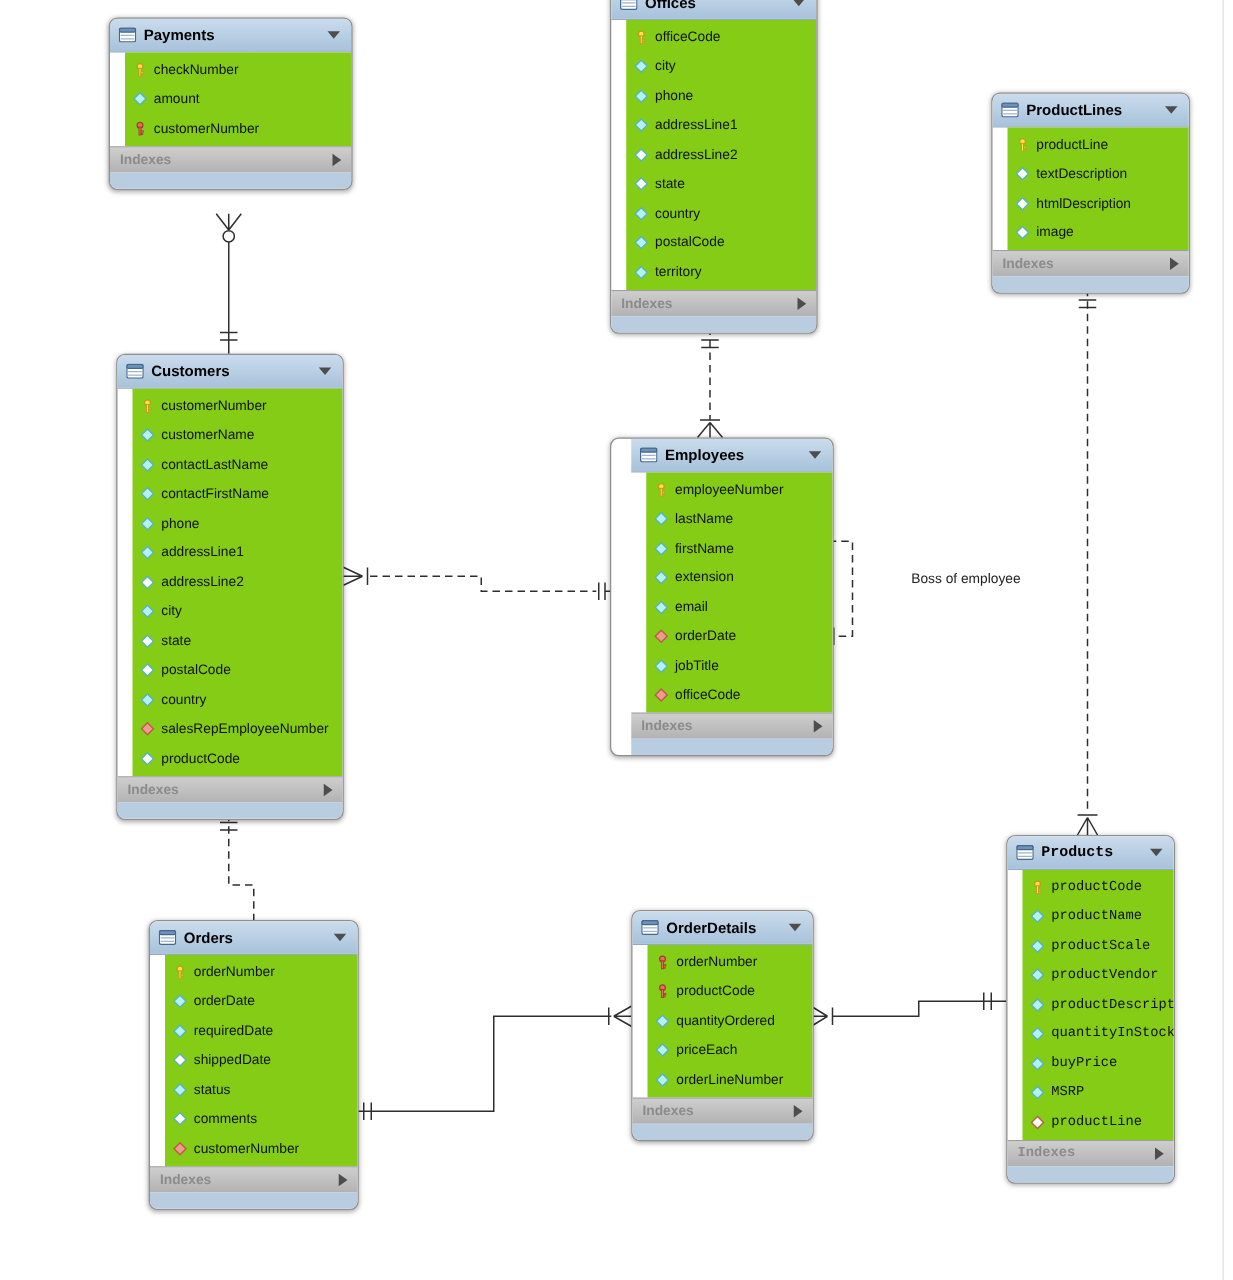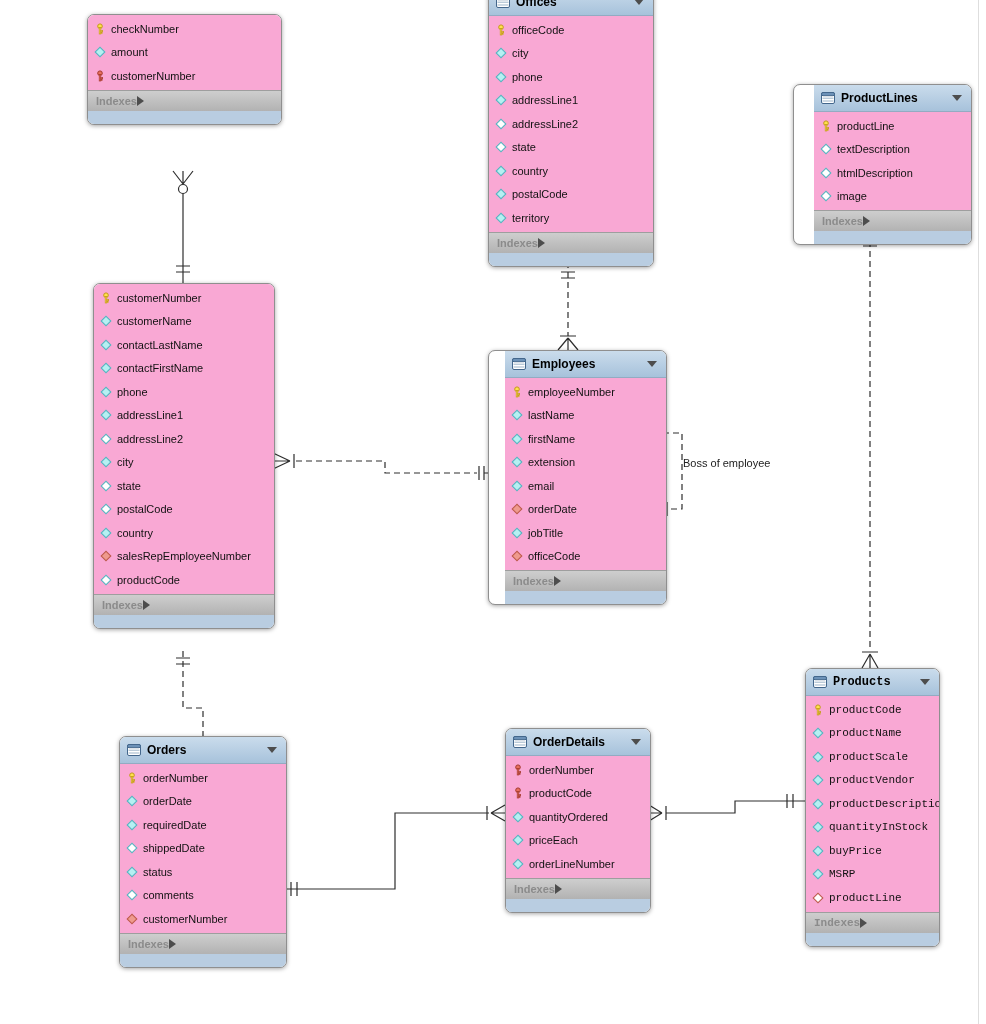--- a/index.html
+++ b/index.html
@@ -10,26 +10,26 @@
   #rels .dash{stroke-dasharray:6,4;}
   #rels circle{fill:#fff;stroke:#2e2e2e;stroke-width:1.2;}
 
   .table{position:absolute;z-index:2;background:#fff;border:1px solid #8f8f8f;border-radius:7px;
     box-shadow:0 1px 4px rgba(0,0,0,.35);overflow:hidden;}
   .thead{height:26px;display:flex;align-items:center;gap:6px;padding:0 7px;
     background:linear-gradient(#cadcec,#a7c2db);border-bottom:1px solid #93abc2;}
   .ttitle{font-size:12px;font-weight:bold;color:#000;flex:1;white-space:nowrap;}
   .collapse-arrow{width:0;height:0;border-left:5px solid transparent;border-right:5px solid transparent;
     border-top:6px solid #4d4d4d;margin-right:2px;}
-  .rows{padding:2px 0;background:#f9a8d4;}
+  .rows{padding:2px 0;background:#84cc16;margin-left:12px;}
   .field-row{height:23.5px;display:flex;align-items:center;gap:5px;padding:0 6px;white-space:nowrap;}
   .flabel{font-size:11px;color:#111;}
   .ficon{width:12px;height:12px;display:inline-flex;flex:0 0 12px;}
   .ficon svg{width:12px;height:12px;}
-  .indexes{height:20px;display:flex;align-items:center;justify-content:flex-start;padding:0 8px;
+  .indexes{height:20px;display:flex;align-items:center;justify-content:space-between;padding:0 8px;
     background:linear-gradient(#cecece,#b2b2b2);border-top:1px solid #9e9e9e;}
   .indexes .ilabel{font-size:11px;font-weight:bold;color:#8b8b8b;}
   .expand-arrow{width:0;height:0;border-top:5px solid transparent;border-bottom:5px solid transparent;
     border-left:7px solid #4d4d4d;}
   .tfoot{height:13px;background:#b9cde1;}
   .ticon{display:inline-flex;width:14px;height:12px;}
   .rel-label{position:absolute;z-index:3;font-size:11px;color:#222;white-space:nowrap;}
   .canvas-edge{position:absolute;z-index:0;left:978px;top:0;width:1px;height:1024px;background:#dedede;}
 </style>
 </head>
@@ -84,23 +84,35 @@
       <path d="M787,794 L787,808 M793,794 L793,808"></path>
     </g>
 
     <g>
       <path class="dash" d="M870,231 L870,650"></path>
       <path d="M863,240 L877,240 M863,246 L877,246"></path>
       <path d="M862,652 L878,652 M870,654 L862,668 M870,654 L878,668 M870,654 L870,668"></path>
     </g>
   </svg>
 
-  <div class="rel-label" style="left:683px;top:457px;">Boss of employee</div>
+  <div class="rel-label" style="left:729px;top:457px;">Boss of employee</div>
 
   <div class="table" style="left:87px;top:14px;width:193px;">
+      <div class="thead">
+        <span class="ticon">
+          <svg viewBox="0 0 14 12">
+            <rect x="0.5" y="0.5" width="13" height="11" rx="1.5" fill="#ffffff" stroke="#44678c" stroke-width="1"></rect>
+            <rect x="0.5" y="0.5" width="13" height="3.2" rx="1.5" fill="#6d92b8" stroke="#44678c" stroke-width="1"></rect>
+            <line x1="1.5" y1="6.2" x2="12.5" y2="6.2" stroke="#9db4c9" stroke-width="1"></line>
+            <line x1="1.5" y1="9" x2="12.5" y2="9" stroke="#9db4c9" stroke-width="1"></line>
+          </svg>
+        </span>
+        <span class="ttitle">Payments</span>
+        <span class="collapse-arrow"></span>
+      </div>
       <div class="rows">
         <div class="field-row">
           <span class="ficon">
             <svg viewBox="0 0 12 12">
               <circle cx="6" cy="3.2" r="2.3" fill="#ffe14d" stroke="#c19a1a" stroke-width="1"></circle>
               <rect x="5.2" y="4.6" width="1.6" height="6.4" fill="#ffe14d" stroke="#c19a1a" stroke-width="0.7"></rect>
               <rect x="6.8" y="7.6" width="1.9" height="1.1" fill="#ffe14d" stroke="#c19a1a" stroke-width="0.6"></rect>
               <rect x="6.8" y="9.6" width="1.4" height="1" fill="#ffe14d" stroke="#c19a1a" stroke-width="0.6"></rect>
             </svg>
           </span>
@@ -221,21 +233,21 @@
           </span>
           <span class="flabel">territory</span>
         </div>
       </div>
       <div class="indexes">
         <span class="ilabel">Indexes</span>
         <span class="expand-arrow"></span>
       </div>
       <div class="tfoot"></div>
     </div>
-  <div class="table" style="left:793px;top:84px;width:157px;padding-left:20px;">
+  <div class="table" style="left:793px;top:74px;width:157px;">
       <div class="thead">
         <span class="ticon">
           <svg viewBox="0 0 14 12">
             <rect x="0.5" y="0.5" width="13" height="11" rx="1.5" fill="#ffffff" stroke="#44678c" stroke-width="1"></rect>
             <rect x="0.5" y="0.5" width="13" height="3.2" rx="1.5" fill="#6d92b8" stroke="#44678c" stroke-width="1"></rect>
             <line x1="1.5" y1="6.2" x2="12.5" y2="6.2" stroke="#9db4c9" stroke-width="1"></line>
             <line x1="1.5" y1="9" x2="12.5" y2="9" stroke="#9db4c9" stroke-width="1"></line>
           </svg>
         </span>
         <span class="ttitle">ProductLines</span>
@@ -278,20 +290,32 @@
           <span class="flabel">image</span>
         </div>
       </div>
       <div class="indexes">
         <span class="ilabel">Indexes</span>
         <span class="expand-arrow"></span>
       </div>
       <div class="tfoot"></div>
     </div>
   <div class="table" style="left:93px;top:283px;width:180px;">
+      <div class="thead">
+        <span class="ticon">
+          <svg viewBox="0 0 14 12">
+            <rect x="0.5" y="0.5" width="13" height="11" rx="1.5" fill="#ffffff" stroke="#44678c" stroke-width="1"></rect>
+            <rect x="0.5" y="0.5" width="13" height="3.2" rx="1.5" fill="#6d92b8" stroke="#44678c" stroke-width="1"></rect>
+            <line x1="1.5" y1="6.2" x2="12.5" y2="6.2" stroke="#9db4c9" stroke-width="1"></line>
+            <line x1="1.5" y1="9" x2="12.5" y2="9" stroke="#9db4c9" stroke-width="1"></line>
+          </svg>
+        </span>
+        <span class="ttitle">Customers</span>
+        <span class="collapse-arrow"></span>
+      </div>
       <div class="rows">
         <div class="field-row">
           <span class="ficon">
             <svg viewBox="0 0 12 12">
               <circle cx="6" cy="3.2" r="2.3" fill="#ffe14d" stroke="#c19a1a" stroke-width="1"></circle>
               <rect x="5.2" y="4.6" width="1.6" height="6.4" fill="#ffe14d" stroke="#c19a1a" stroke-width="0.7"></rect>
               <rect x="6.8" y="7.6" width="1.9" height="1.1" fill="#ffe14d" stroke="#c19a1a" stroke-width="0.6"></rect>
               <rect x="6.8" y="9.6" width="1.4" height="1" fill="#ffe14d" stroke="#c19a1a" stroke-width="0.6"></rect>
             </svg>
           </span>

